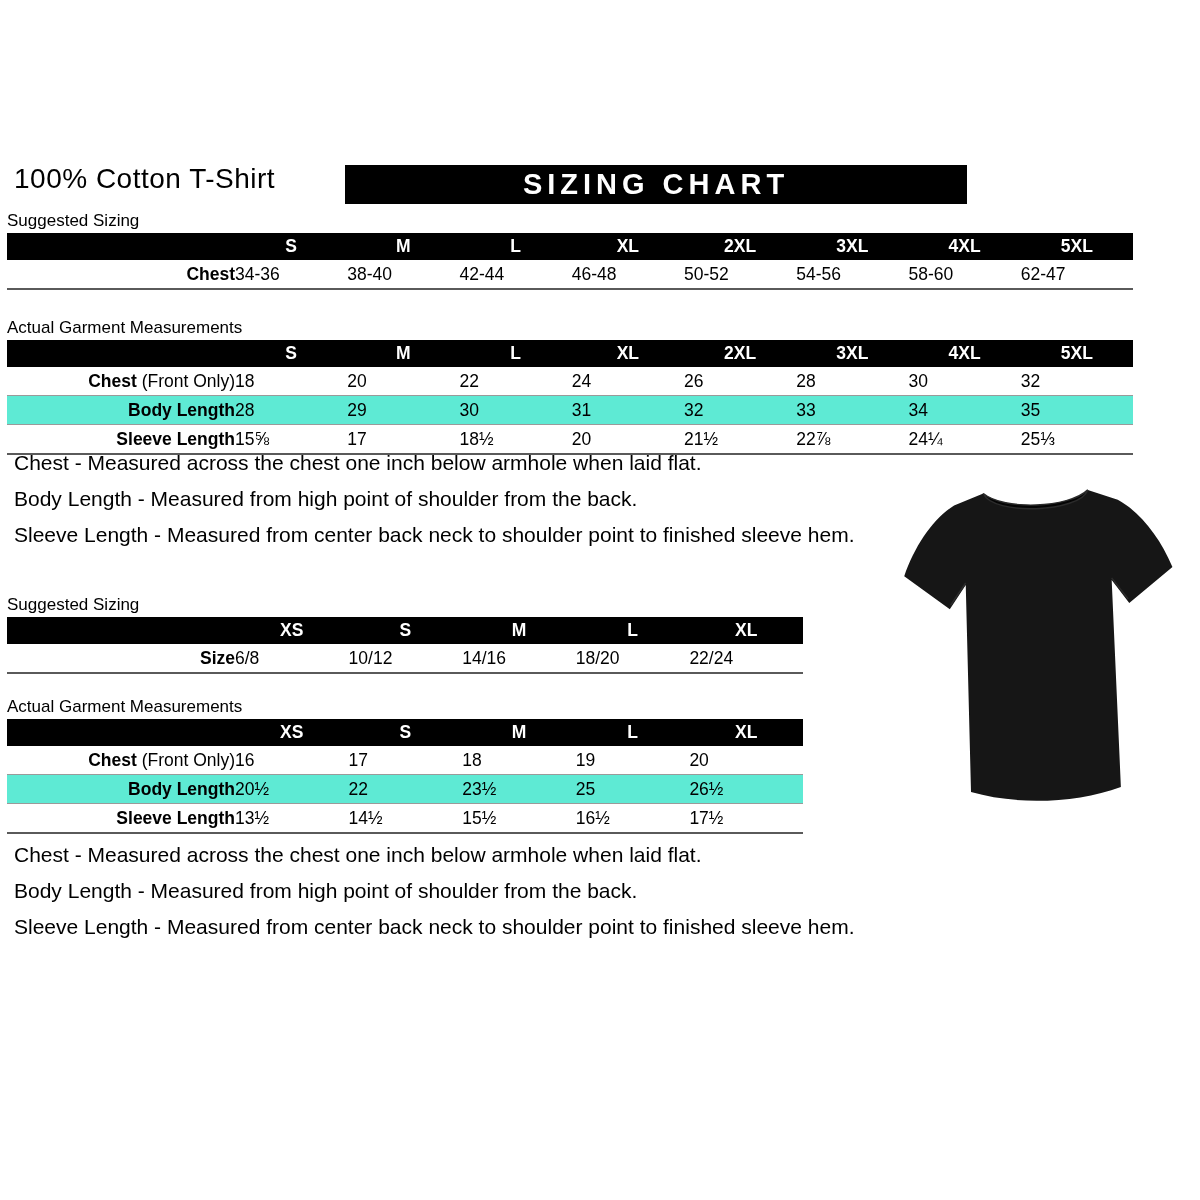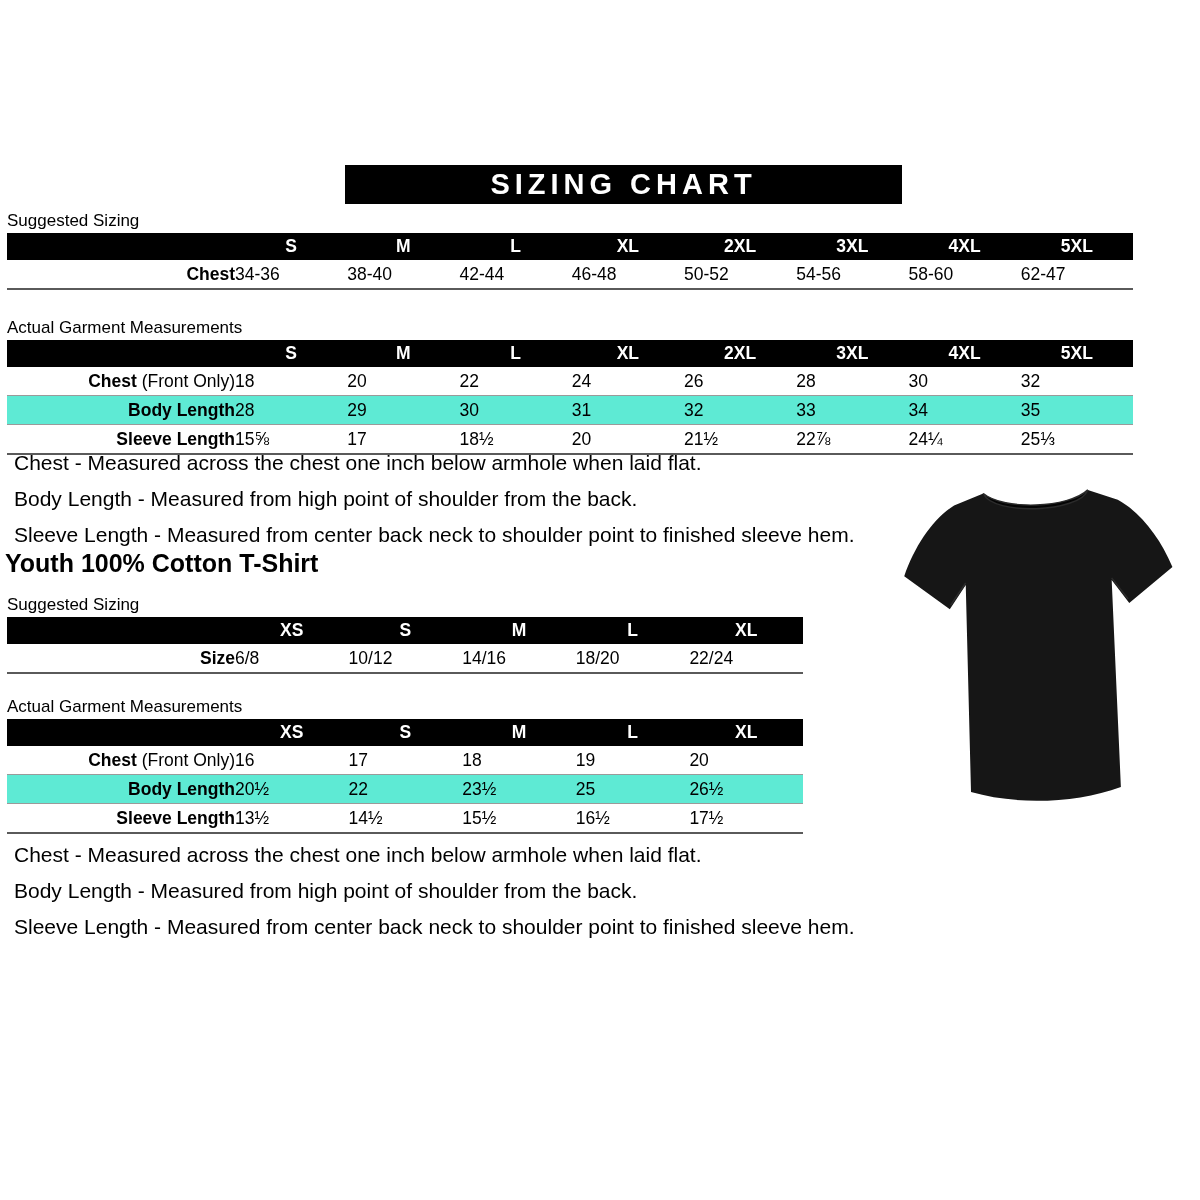--- a/index.html
+++ b/index.html
@@ -1,20 +1,20 @@
 <!DOCTYPE html>
 <html><head>
 <meta charset="utf-8">
 <style>
   html, body { margin:0; padding:0; background:#ffffff; }
   body { font-family:"Liberation Sans", sans-serif; color:#000; }
   .page { position:relative; width:1200px; height:1200px; background:#fff; overflow:hidden; }
 
   .adult-title { position:absolute; left:14px; top:163px; margin:0; font-size:28px; font-weight:normal; letter-spacing:0.5px; }
-  .banner { position:absolute; left:345px; top:165px; width:557px; height:39px; background:#000;
+  .banner { position:absolute; left:345px; top:165px; width:622px; height:39px; background:#000;
             display:flex; align-items:center; justify-content:center; }
   .banner span { color:#fff; font-weight:bold; font-size:29px; letter-spacing:5px; }
 
   .section-label { position:absolute; font-size:17px; }
   .lbl-a1 { left:7px;  top:211px; }
   .lbl-a2 { left:7px;  top:318px; }
   .lbl-y1 { left:7px;  top:595px; }
   .lbl-y2 { left:7px;  top:697px; }
 
   .size-table { position:absolute; border-collapse:collapse; table-layout:fixed; font-size:17.5px; }
@@ -36,20 +36,21 @@
 
   .youth-title { position:absolute; left:5px; top:549px; margin:0; font-size:25px; font-weight:bold; }
 
   .tshirt { position:absolute; left:893px; top:474px; width:296px; height:348px; transform:rotate(-2deg); }
 </style>
 </head>
 <body>
 
 <div class="page">
 
+  <h1 class="adult-title">100% Cotton T-Shirt</h1>
 
   <div class="banner">
     <span>SIZING CHART</span>
   </div>
 
   <div class="section-label lbl-a1">Suggested Sizing</div>
   <table class="size-table pos-a1">
       <thead>
         <tr>
           <th class="label-col"></th>
@@ -129,21 +130,20 @@
         </tr>
       </tbody>
     </table>
 
   <div class="notes notes-adult">
     <p>Chest - Measured across the chest one inch below armhole when laid flat.</p>
     <p>Body Length - Measured from high point of shoulder from the back.</p>
     <p>Sleeve Length - Measured from center back neck to shoulder point to finished sleeve hem.</p>
   </div>
 
-  <h2 class="youth-title">Youth 100% Cotton T-Shirt</h2>
 
   <div class="section-label lbl-y1">Suggested Sizing</div>
   <table class="size-table pos-y1">
       <thead>
         <tr>
           <th class="label-col"></th>
           <th>XS</th>
           <th>S</th>
           <th>M</th>
           <th>L</th>

